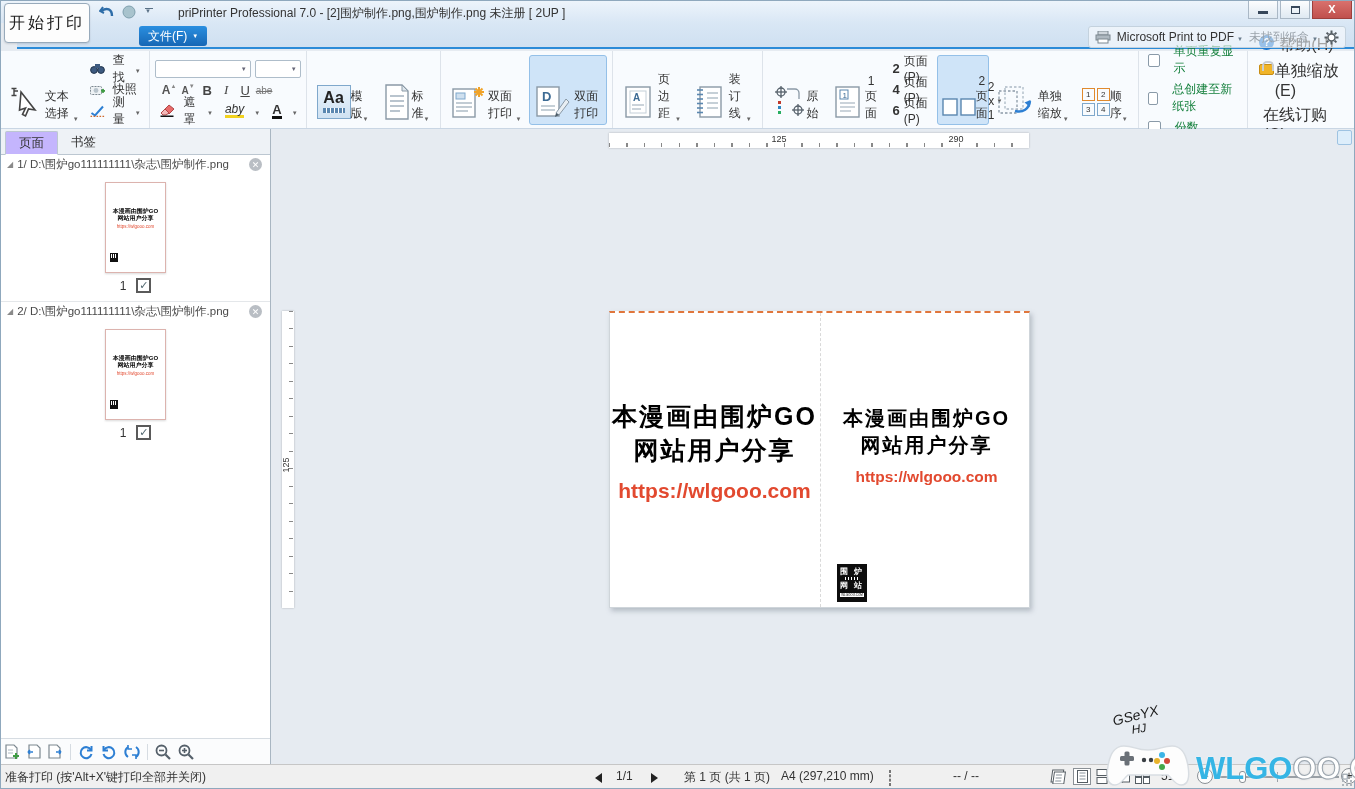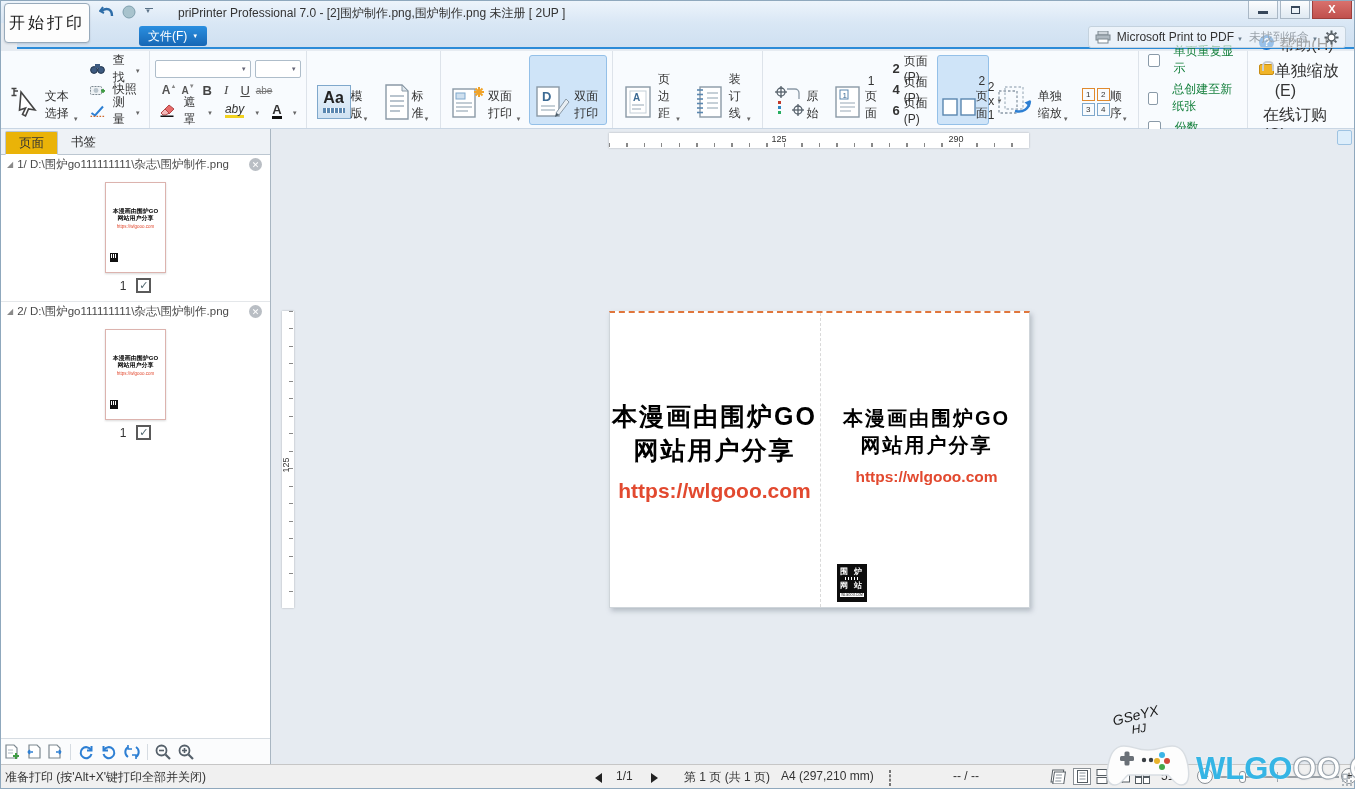--- a/index.html
+++ b/index.html
@@ -59,21 +59,21 @@
 .qhelp{width:15px;height:15px;border-radius:50%;background:#1d77cf;color:#fff;display:flex;align-items:center;justify-content:center}
 .qhelp:after{content:"?";font-size:10px;font-weight:bold}
 .lockic{width:13px;height:14px;position:relative}
 .lockic:before{content:"";position:absolute;left:0;bottom:0;width:13px;height:9px;background:#f0b429;border:1px solid #c78d14;border-radius:2px}
 .lockic:after{content:"";position:absolute;left:2.5px;top:0;width:8px;height:8px;border:2px solid #c9cdd2;border-bottom:none;border-radius:5px 5px 0 0}
 
 
 .sidebar{position:absolute;left:0;top:128px;width:270px;bottom:24px;background:#fff;border-right:1px solid #a9b6c2;display:flex;flex-direction:column}
 .side-tabs{height:26px;background:#eef2f6;border-bottom:1px solid #bcc7d1;display:flex;align-items:flex-end;padding-left:4px}
 .side-tab{height:24px;padding:0 13px;display:flex;align-items:center;font-size:12.5px}
-.side-tab.active{background:#eab308;border:1px solid #bcc7d1;border-bottom:1px solid #fff;border-radius:2px 2px 0 0;margin-bottom:-1px}
+.side-tab.active{background:#c4b5fd;border:1px solid #bcc7d1;border-bottom:1px solid #fff;border-radius:2px 2px 0 0;margin-bottom:-1px}
 .pitem{position:relative}
 .pitem .hdr{height:19px;display:flex;align-items:center;padding:0 6px;font-size:11.5px;color:#4a4a4a;gap:4px;white-space:nowrap;overflow:hidden}
 .expander{color:#8a8a8a;font-size:8px}
 .pitem .closer{position:absolute;right:8px;top:3px;width:13px;height:13px;border-radius:50%;background:#b9bec4;color:#fff;font-size:9px;font-weight:bold;display:flex;align-items:center;justify-content:center}
 .thumbwrap{display:flex;justify-content:center;padding:8px 0 2px 0}
 .thumb{width:61px;height:91px;background:#fff;border:1px solid #dcb3ae;box-shadow:0 1px 2px rgba(0,0,0,.15);position:relative;overflow:hidden}
 .thumb .t1{margin-top:25px;text-align:center;font-size:6px;font-weight:bold;line-height:7px;color:#000}
 .thumb .turl{text-align:center;font-size:4.5px;color:#e2492f;margin-top:2px}
 .thumb .tlogo{position:absolute;left:4px;bottom:10px;width:8px;height:9px;background:#111}
 .thumb .tlogo:after{content:"";position:absolute;left:1px;top:1px;width:6px;height:4px;background:repeating-linear-gradient(90deg,#fff 0 1px,#111 1px 2px)}

